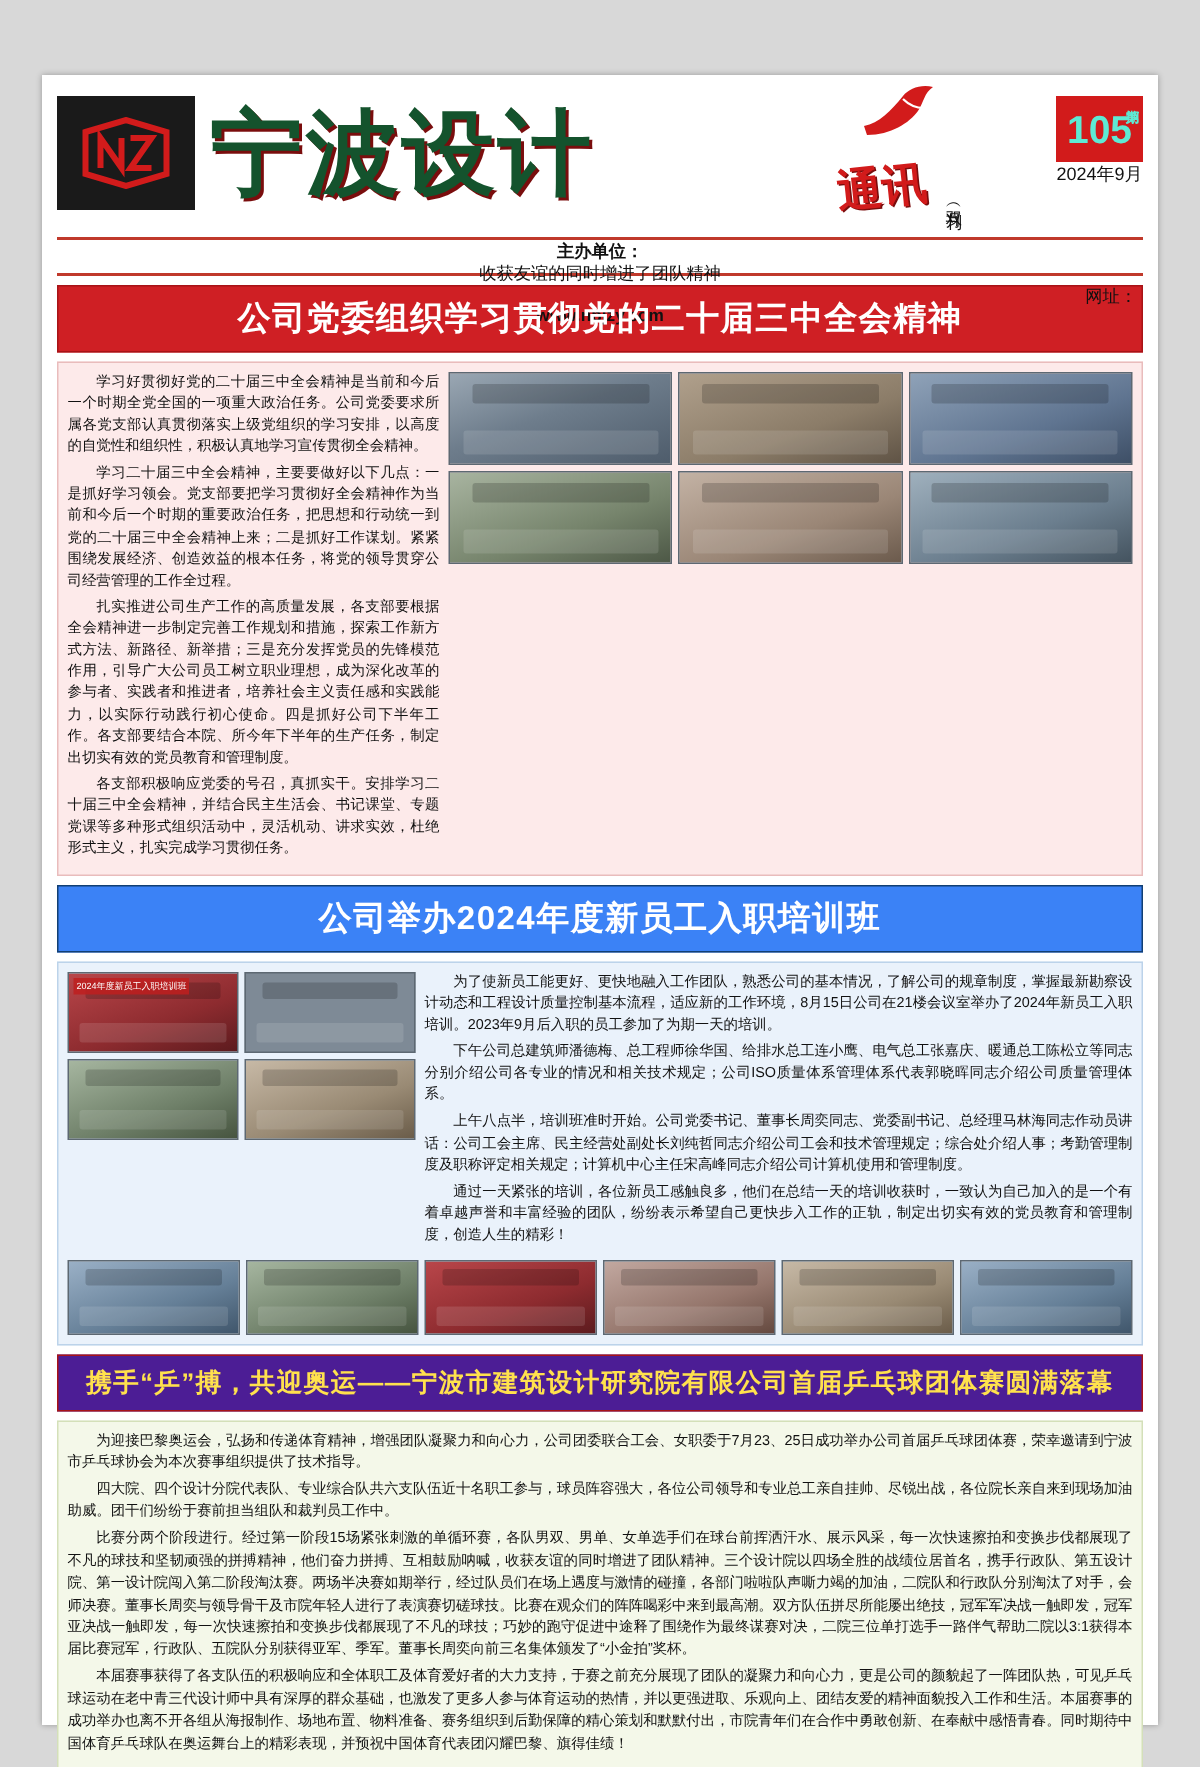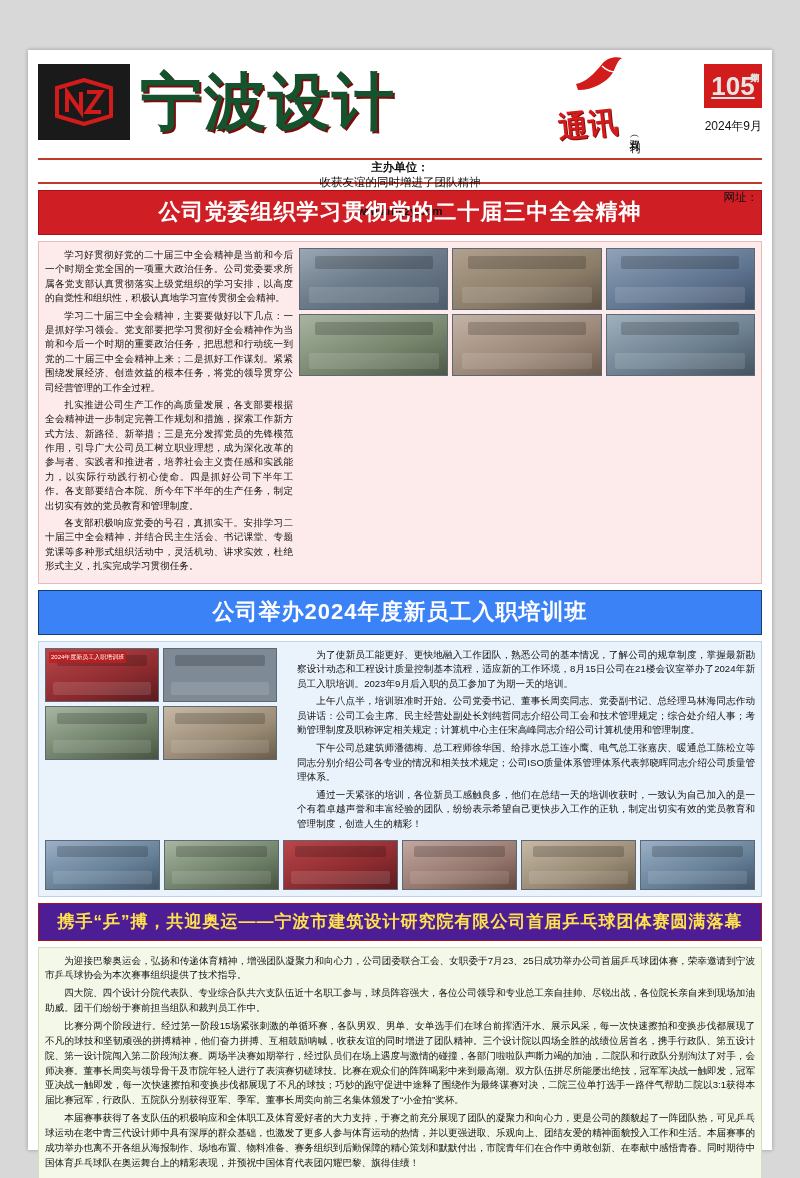--- a/index.html
+++ b/index.html
@@ -61,32 +61,31 @@
   }
   .vert-note{
     position:absolute;right:62px;bottom:18px;
     writing-mode:vertical-rl;
     font-size:11px;color:#111;letter-spacing:1px;
   }
   .issue-box{
     width:58px;flex:0 0 auto;position:relative;margin-top:6px;
   }
   .issue-num{
-    background:#d21b1b;color:#e5e5e5;
+    background:#d21b1b;color:#5eead4;
     height:44px;display:flex;align-items:center;justify-content:center;
     font-size:26px;font-weight:bold;
     position:relative;
-    text-decoration:underline;
   }
   .issue-num .qi{
     position:absolute;right:2px;top:2px;font-size:9px;line-height:10px;
     writing-mode:vertical-rl;
   }
   .issue-date{
-    margin-top:10px;text-align:right;font-size:12px;color:#111;
+    text-align:center;font-size:12px;color:#111;
   }
   
   .infobar{
     margin-top:4px;
     border-top:2px solid #c0392b;
     border-bottom:2px solid #c0392b;
     height:22px;display:flex;align-items:center;
     font-size:11.5px;color:#111;
     padding:0 4px;
     flex-direction:column;
@@ -154,21 +153,21 @@
     border-radius:2px;
   }
   
   .art2{
     margin-top:6px;
     background:#eaf2fb;
     border:1px solid #bcd3ea;
     padding:6px;
     box-sizing:border-box;
   }
-  .art2-top{display:flex;gap:20px;}
+  .art2-top{display:flex;gap:6px;}
   .art2-imgs-left{
     width:232px;flex:0 0 auto;
     display:grid;grid-template-columns:1fr 1fr;grid-auto-rows:54px;gap:4px;
   }
   .art2-text{
     flex:1 1 auto;font-size:9.6px;line-height:1.52;color:#111;text-align:justify;
   }
   .art2-text p{margin:0 0 3px 0;text-indent:2em;}
   .art2-strip{
     margin-top:5px;
@@ -269,22 +268,22 @@
       <div class="art2-imgs-left">
         <div class="ph t1">
           <span class="red-caption">2024年度新员工入职培训班</span>
         </div>
         <div class="ph t2"></div>
         <div class="ph t3"></div>
         <div class="ph t4"></div>
       </div>
       <div class="art2-text">
         <p>为了使新员工能更好、更快地融入工作团队，熟悉公司的基本情况，了解公司的规章制度，掌握最新勘察设计动态和工程设计质量控制基本流程，适应新的工作环境，8月15日公司在21楼会议室举办了2024年新员工入职培训。2023年9月后入职的员工参加了为期一天的培训。</p>
+        <p>下午公司总建筑师潘德梅、总工程师徐华国、给排水总工连小鹰、电气总工张嘉庆、暖通总工陈松立等同志分别介绍公司各专业的情况和相关技术规定；公司ISO质量体系管理体系代表郭晓晖同志介绍公司质量管理体系。</p>
         <p>上午八点半，培训班准时开始。公司党委书记、董事长周奕同志、党委副书记、总经理马林海同志作动员讲话：公司工会主席、民主经营处副处长刘纯哲同志介绍公司工会和技术管理规定；综合处介绍人事；考勤管理制度及职称评定相关规定；计算机中心主任宋高峰同志介绍公司计算机使用和管理制度。</p>
-        <p>下午公司总建筑师潘德梅、总工程师徐华国、给排水总工连小鹰、电气总工张嘉庆、暖通总工陈松立等同志分别介绍公司各专业的情况和相关技术规定；公司ISO质量体系管理体系代表郭晓晖同志介绍公司质量管理体系。</p>
         <p>通过一天紧张的培训，各位新员工感触良多，他们在总结一天的培训收获时，一致认为自己加入的是一个有着卓越声誉和丰富经验的团队，纷纷表示希望自己更快步入工作的正轨，制定出切实有效的党员教育和管理制度，创造人生的精彩！</p>
       </div>
     </div>
     <div class="art2-strip">
       <div class="ph t5"></div>
       <div class="ph t3"></div>
       <div class="ph t1"></div>
       <div class="ph t6"></div>
       <div class="ph t4"></div>
       <div class="ph t5"></div>

